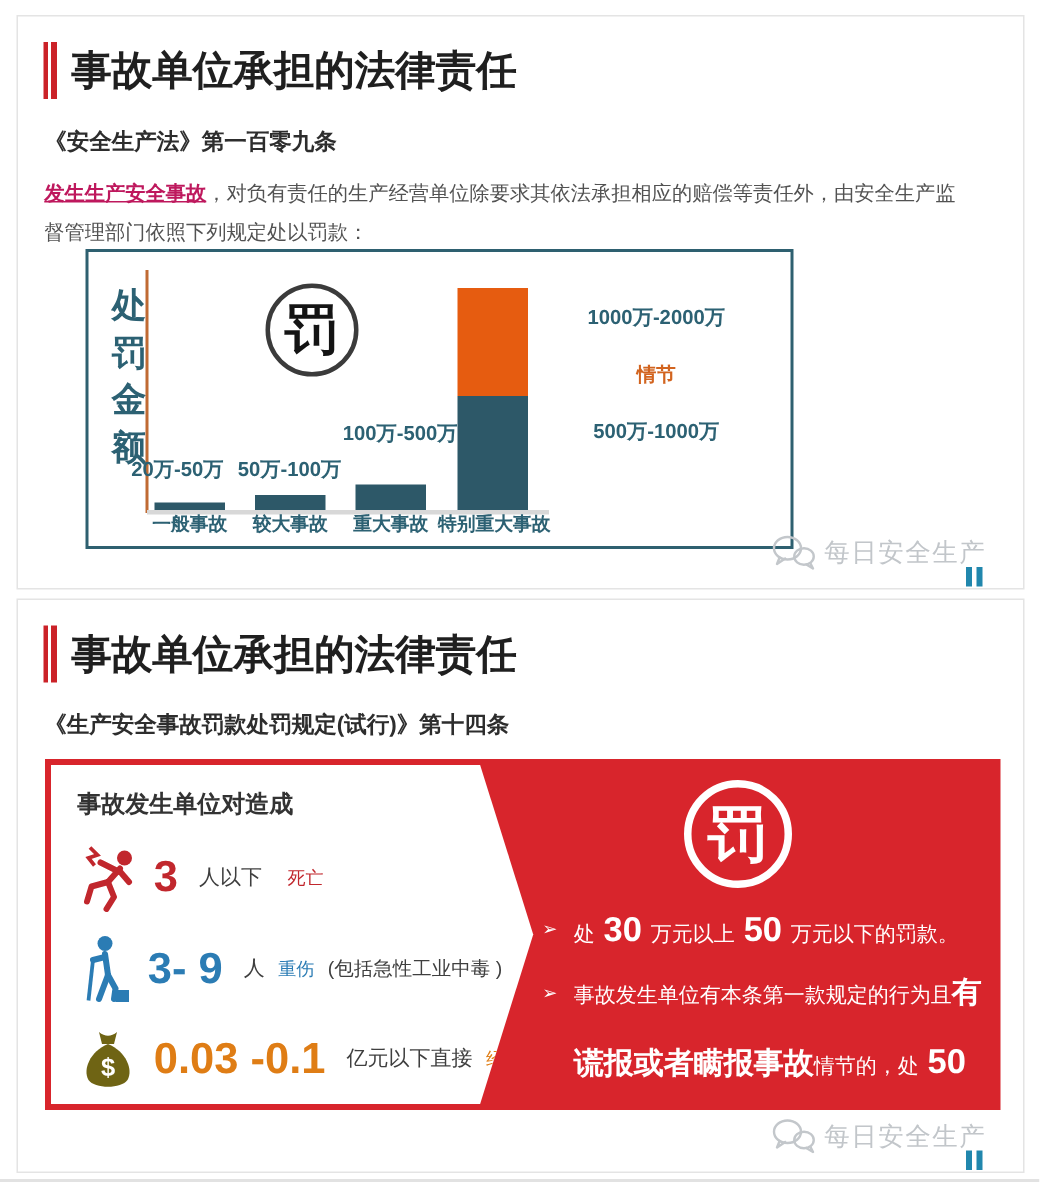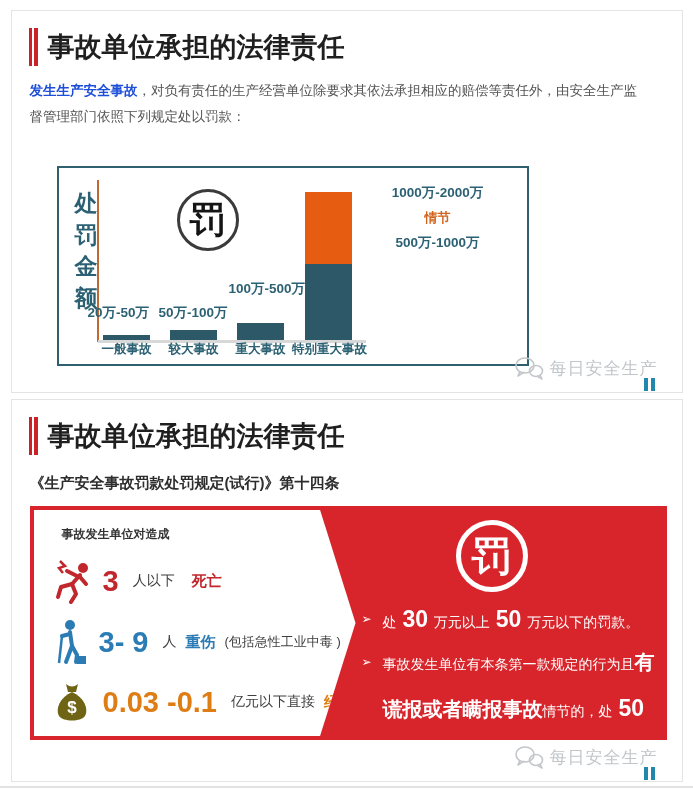--- a/index.html
+++ b/index.html
@@ -16,61 +16,61 @@
   .card2{margin-top:6px;}
   .footline{height:2px;background:#e2e2e2;margin-top:4px;}
 
   
   .trow{display:flex;align-items:center;gap:10px;padding:17px 0 0 17px;}
   .accent{width:9px;height:38px;flex:0 0 auto;
     background:linear-gradient(90deg,var(--accent-red) 0 3px,#fff 3px 5px,var(--accent-red) 5px 9px);}
   .slide-title{font-size:27px;font-weight:bold;color:var(--title-black,#1f1f1f);margin:0;}
   .subtitle{margin:19px 0 0 18px;font-size:15px;font-weight:bold;color:#2d2d2d;}
   .para{margin:12px 38px 0 18px;font-size:13.5px;color:var(--body-text,#525252);line-height:1.95;}
-  .para b{color:#1d4ed8;}
+  .para b{color:#be185d;text-decoration:underline;}
 
   
   .chart-box{position:absolute;left:45px;top:155px;width:468px;height:196px;
     border:2px solid var(--teal-border);background:#fff;box-sizing:content-box;}
   .ylab{position:absolute;left:13px;top:20px;width:26px;font-size:23px;font-weight:bold;
     color:var(--teal-text);word-break:break-all;line-height:1.38;text-align:right;}
   .yaxis{position:absolute;left:38px;top:12px;bottom:22px;width:2px;background:var(--axis);}
   .baseline{position:absolute;left:39px;bottom:21px;width:268px;height:3px;background:#d8d8d8;}
   .fbadge{position:absolute;left:118px;top:21px;width:62px;height:62px;border:3px solid #3b3b3b;
     border-radius:50%;display:flex;align-items:center;justify-content:center;
     font-size:36px;font-weight:bold;color:#141414;box-sizing:border-box;background:#fff;}
   .bar{position:absolute;bottom:24px;width:47px;background:var(--bar);}
   .bar.p1{left:44px;}.bar.p2{left:111px;}.bar.p3{left:178px;}
   .stackwrap{position:absolute;left:246px;bottom:24px;width:47px;display:flex;flex-direction:column;}
   .stackseg{background:var(--stack);width:100%;}
   .stackbase{background:var(--bar);width:100%;}
   .blabel{position:absolute;font-size:13.5px;font-weight:bold;color:var(--label);white-space:nowrap;}
   .rlabels{position:absolute;left:293px;top:15px;width:172px;text-align:center;}
-  .rl{font-size:13.5px;font-weight:bold;color:var(--label);margin-bottom:6px;line-height:19px;}
+  .rl{font-size:13.5px;font-weight:bold;color:var(--label);margin-bottom:6px;line-height:19px;margin-top:19px;}
   .rl.cond{color:var(--condition);font-size:13px;}
   .cat{position:absolute;top:173px;font-size:12.5px;font-weight:bold;color:var(--label);
     white-space:nowrap;transform:translateX(-50%);}
 
   
   .watermark{position:absolute;right:24px;bottom:12px;display:flex;align-items:center;gap:6px;
     color:var(--watermark-gray,#c2c6ca);font-size:17px;letter-spacing:1px;}
   .pause{position:absolute;right:27px;bottom:1px;display:flex;gap:3px;}
   .pause i{width:4px;height:13px;background:var(--pause-teal);display:block;}
 
   
   .panel{position:absolute;left:18px;top:106px;width:637px;height:234px;background:var(--panel-red);}
   .pwhite{position:absolute;left:4px;top:4px;bottom:4px;width:322px;background:#fff;
     clip-path:polygon(0 0,89% 0,100% 50%,89% 100%,0 100%);
     padding:14px 48px 8px 16px;box-sizing:border-box;}
-  .pheading{font-size:12px;font-weight:bold;color:#333;margin:2px 0 15px 12px;}
+  .pheading{font-size:16px;font-weight:bold;color:#333;margin:2px 0 15px 2px;}
   .citem{display:flex;align-items:center;gap:9px;margin-bottom:14px;white-space:nowrap;}
   .citem svg{flex:0 0 auto;}
   .cnum{font-size:29px;font-weight:bold;margin-right:5px;}
   .cmid{font-size:14px;color:#3f3f3f;}
-  .chl{font-size:15px;font-weight:bold;}
+  .chl{font-size:12px;font-weight:normal;}
   .csuf{font-size:13px;color:#3f3f3f;}
   .citem.red  .cnum,.citem.red  .chl{color:var(--item-red);}
   .citem.red  .chl{margin-left:8px;}
   .citem.red  svg{color:var(--item-red);}
   .citem.blue .cnum,.citem.blue .chl{color:var(--blue);}
   .citem.blue svg{color:var(--blue);}
   .citem.orange .cnum,.citem.orange .chl{color:var(--orange-num);}
   .citem.orange svg{color:var(--olive);}
   .pright{position:absolute;left:330px;top:0;right:0;bottom:0;}
   .pbadge{position:absolute;left:96px;top:14px;width:72px;height:72px;border:5px solid #fff;
@@ -85,20 +85,21 @@
   .bbig{font-size:20px;font-weight:bold;}
 </style>
 </head>
 <body>
 
 <section class="card card1">
   <div class="trow">
     <span class="accent"></span>
     <h1 class="slide-title">事故单位承担的法律责任</h1>
   </div>
+  <div class="subtitle">《安全生产法》第一百零九条</div>
   <p class="para"><b>发生生产安全事故</b><span>，对负有责任的生产经营单位除要求其依法承担相应的赔偿等责任外，由安全生产监督管理部门依照下列规定处以罚款：</span></p>
 
   <div class="chart-box">
     <div class="ylab">处罚金额</div>
     <div class="yaxis"></div>
     <div class="baseline"></div>
     <div class="fbadge">
         <span>罚</span>
       </div>
 

